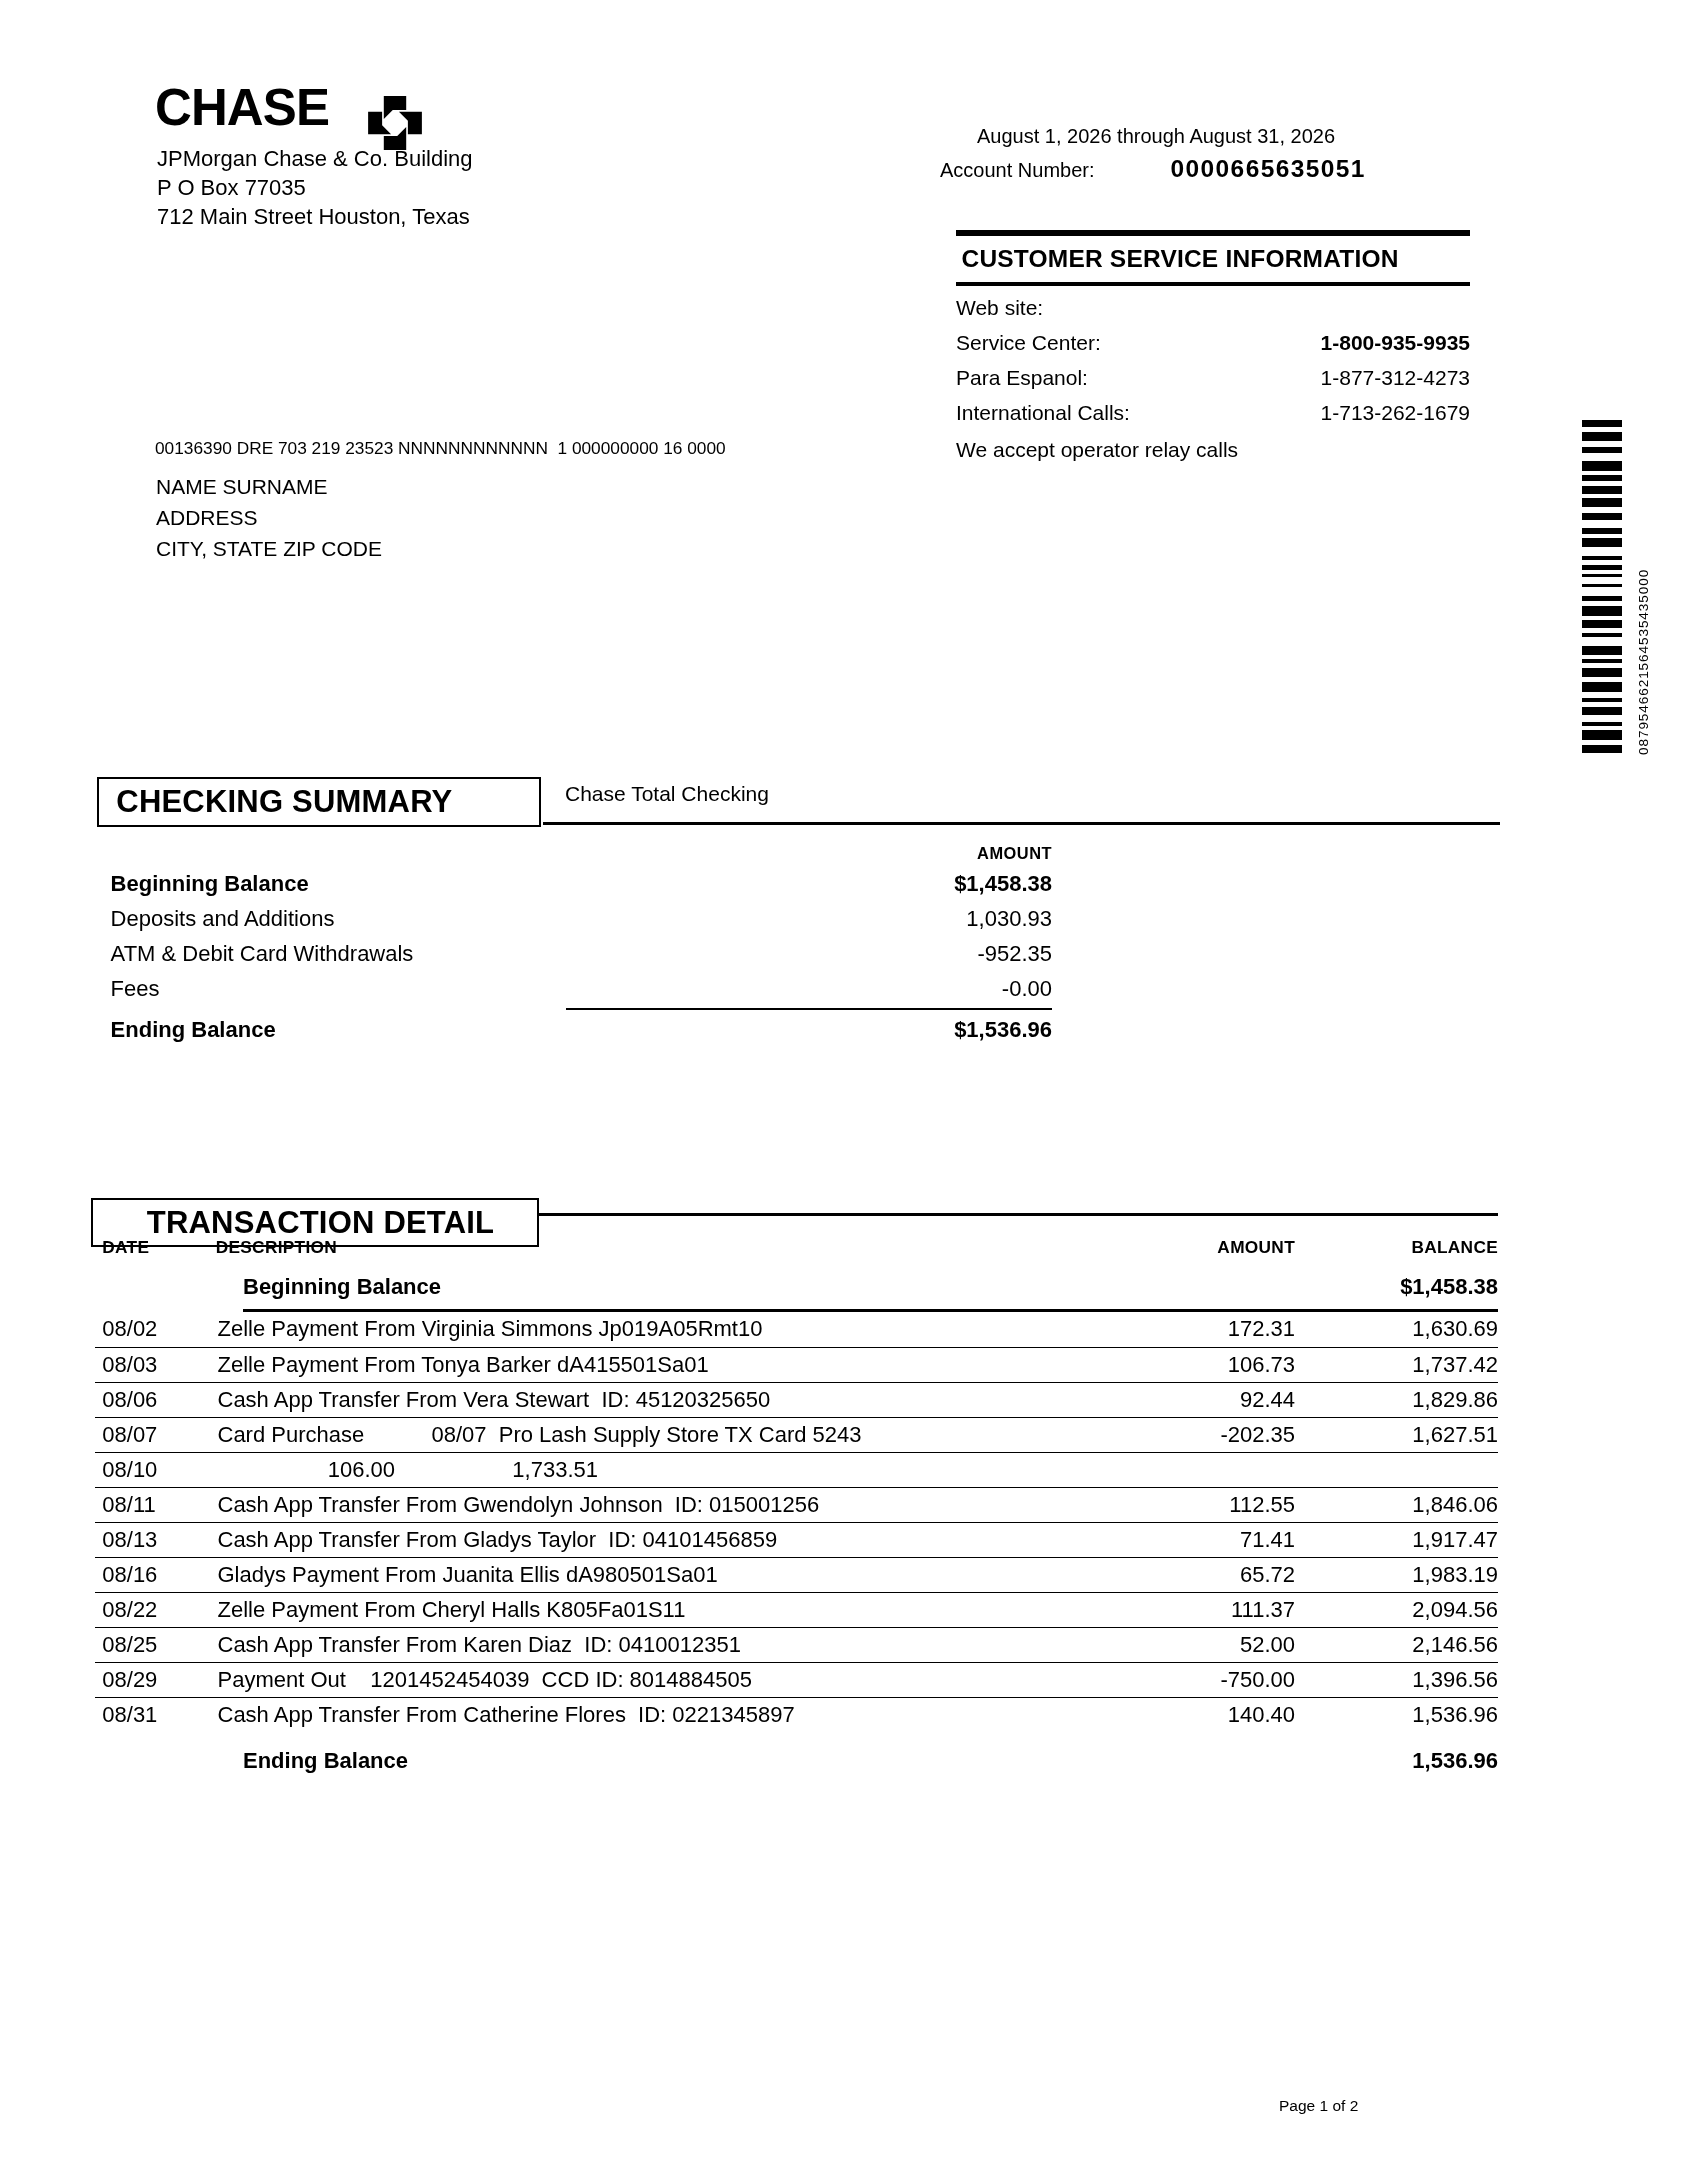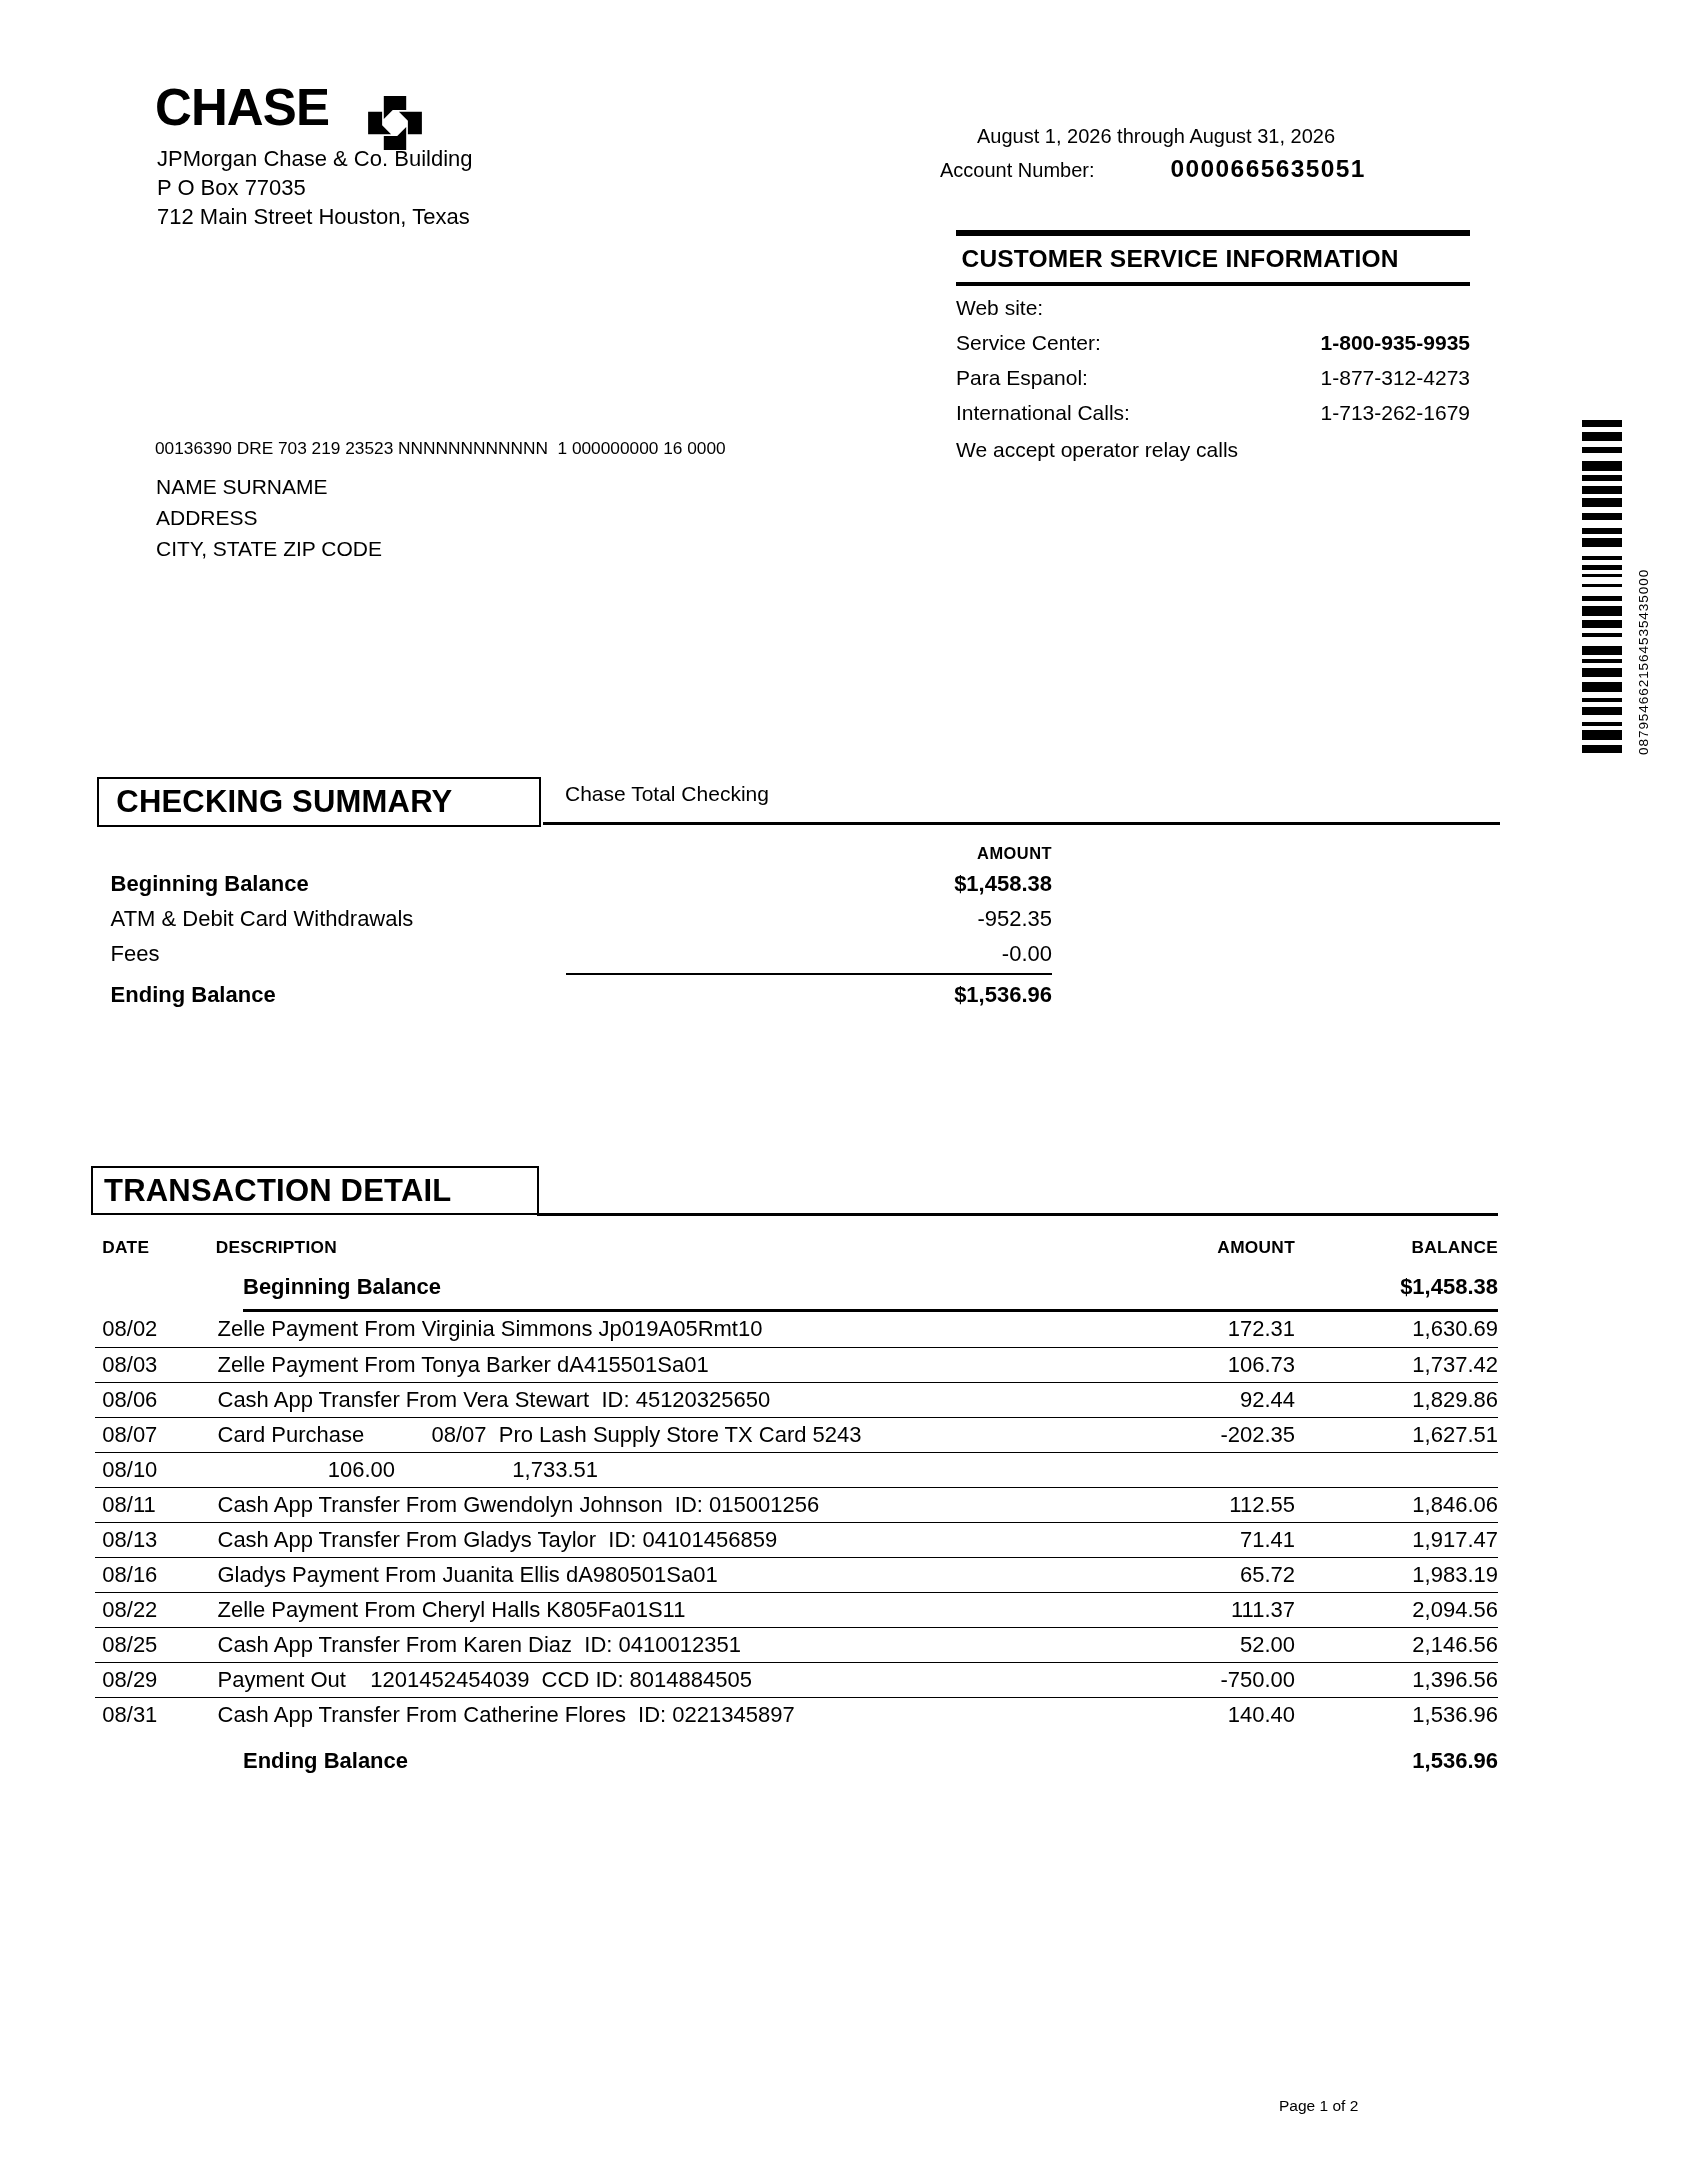--- a/index.html
+++ b/index.html
@@ -33,21 +33,21 @@
   
   .barcode{position:absolute;left:1582px;top:420px;width:40px;height:340px;overflow:hidden;}
   .bc-bar{background:#000;width:100%;}
   .barcode-num{position:absolute;left:1636px;top:755px;font-size:13.6px;letter-spacing:0.9px;
                transform:rotate(-90deg);transform-origin:0 0;white-space:nowrap;}
 
   
   .sec-box{position:absolute;border:2.7px solid #000;background:#fff;}
   .summary-box{left:97px;top:777px;width:440px;height:46px;}
   .summary-box .sec-title{line-height:46px;padding-left:17.3px;}
-  .detail-box{left:91px;top:1166px;width:444px;height:45px;}
+  .detail-box{left:91px;top:1198px;width:444px;height:45px;text-align:center;}
   .detail-box .sec-title{line-height:45px;padding-left:11px;}
   .sec-title{font-size:31px;font-weight:bold;letter-spacing:0.2px;white-space:nowrap;}
   .account-type{position:absolute;left:565px;top:782px;font-size:21px;}
   .summary-underline{position:absolute;left:543px;top:822px;width:957px;height:2.7px;background:#000;}
   .detail-underline{position:absolute;left:537px;top:1213px;width:961px;height:2.7px;background:#000;}
 
   
   .sum-amount-header{position:absolute;left:97px;top:844px;width:955px;text-align:right;
                      font-size:16.4px;font-weight:bold;letter-spacing:0.5px;}
   .sum-table{position:absolute;left:97px;top:866px;width:955px;}
@@ -176,20 +176,24 @@
   <div class="account-type">Chase Total Checking</div>
   <div class="summary-underline"></div>
   <div class="sum-amount-header">AMOUNT</div>
 
   <div class="sum-table">
     <div class="sum-row">
       <span class="lbl bold">Beginning Balance</span>
       <span class="amt bold">$1,458.38</span>
     </div>
     <div class="sum-row">
+      <span class="lbl">Deposits and Additions</span>
+      <span class="amt">1,030.93</span>
+    </div>
+    <div class="sum-row">
       <span class="lbl">ATM &amp; Debit Card Withdrawals</span>
       <span class="amt">-952.35</span>
     </div>
     <div class="sum-row">
       <span class="lbl">Fees</span>
       <span class="amt">-0.00</span>
     </div>
     <div class="sum-line"></div>
     <div class="sum-row">
       <span class="lbl bold">Ending Balance</span>

